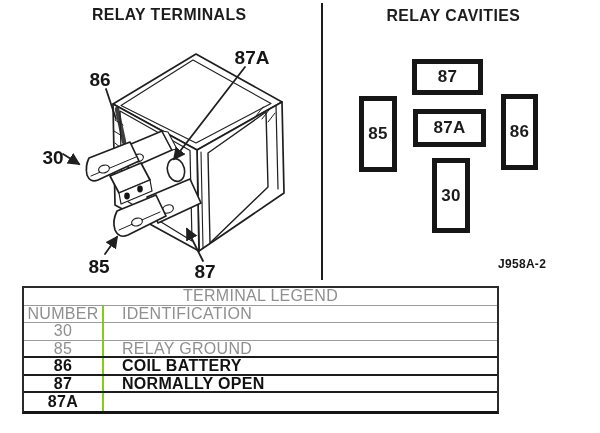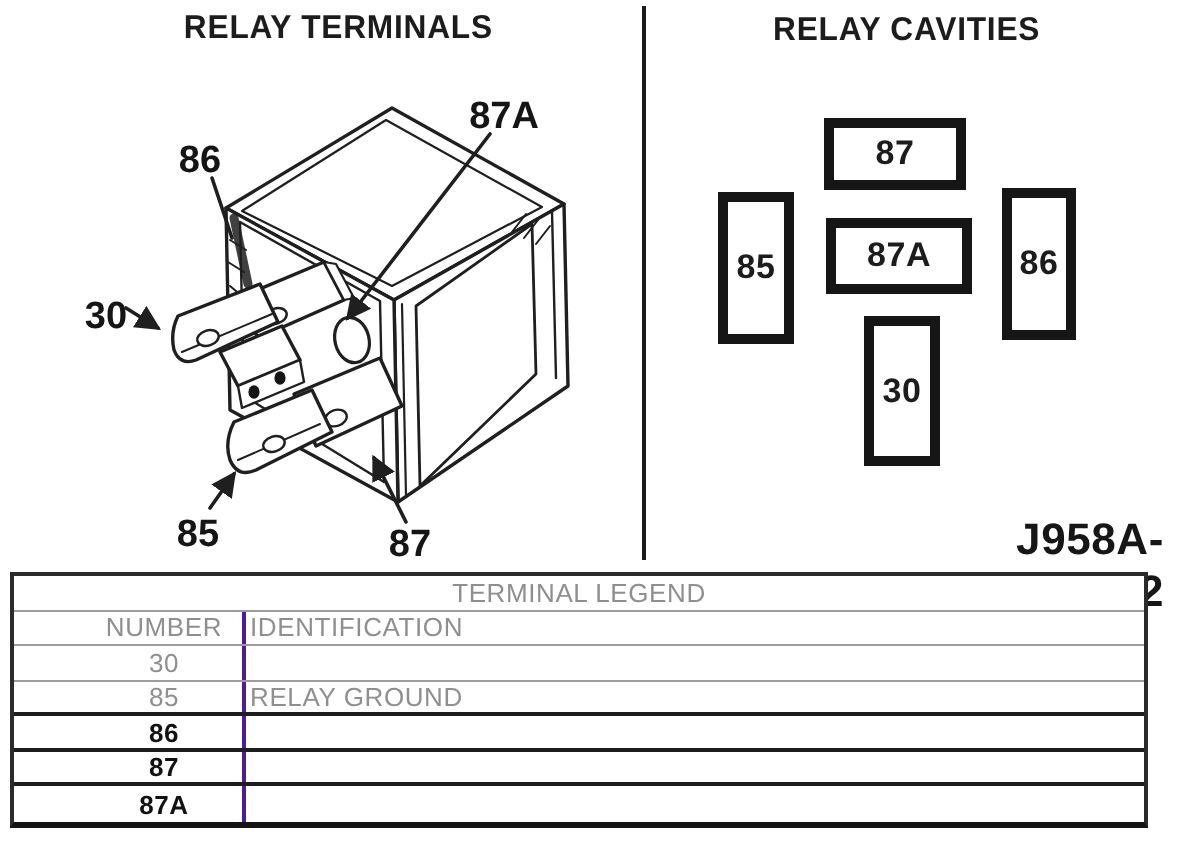--- a/index.html
+++ b/index.html
@@ -20,36 +20,36 @@
     position:absolute;box-sizing:border-box;border:5px solid #161616;background:#fff;
     display:flex;align-items:center;justify-content:center;
     font-size:17px;font-weight:700;color:#1c1c1c;letter-spacing:.3px;
   }
   #cav-87 {left:412px;top:59px; width:71px;height:36px;}
   #cav-85 {left:359px;top:96px; width:38px;height:76px;}
   #cav-87a{left:413px;top:109px;width:73px;height:38px;}
   #cav-86 {left:501px;top:94px; width:37px;height:76px;}
   #cav-30 {left:432px;top:158px;width:38px;height:75px;}
   #figure-id{
-    position:absolute;left:498px;top:257px;width:84px;text-align:right;
-    font-size:22px;font-weight:700;letter-spacing:.3px;color:#161616;
+    position:absolute;left:498px;top:257px;width:84px;text-align:left;
+    font-size:12px;font-weight:700;letter-spacing:.3px;color:#161616;
   }
   
   #legend-table{
-    position:absolute;left:5px;top:286px;width:569px;height:128px;box-sizing:border-box;
+    position:absolute;left:22px;top:286px;width:477px;height:128px;box-sizing:border-box;
     border:2px solid #2b2b2b;border-bottom-width:3px;border-bottom-color:#151515;
     display:grid;grid-template-rows:repeat(7,1fr);
-    font-size:13px;letter-spacing:.3px;background:#fff;
+    font-size:16px;letter-spacing:.3px;background:#fff;
   }
   .t-row{display:flex;align-items:center;min-height:0;}
   .t-row.title{justify-content:center;}
   .cell-num{width:80px;flex:0 0 80px;text-align:center;align-self:stretch;
             display:flex;align-items:center;justify-content:center;
-            border-right:2px solid #4c1d95;box-sizing:border-box;margin-left:36px;}
-  .cell-ident{flex:1;padding-left:2px;}
+            border-right:2px solid #84cc16;box-sizing:border-box;}
+  .cell-ident{flex:1;padding-left:18px;}
   .b-light{border-bottom:1.5px solid #9c9c9c;}
   .b-dark{border-bottom:2px solid #1d1d1d;}
   .faded{color:#8f8f8f;font-weight:500;}
   .dark{color:#121212;font-weight:700;}
 </style>
 </head>
 <body>
 
 <div id="canvas">
 
@@ -149,22 +149,24 @@
     </div>
     <div class="t-row b-light faded">
       <div class="cell-num">30</div>
     </div>
     <div class="t-row b-dark faded">
       <div class="cell-num">85</div>
       <div class="cell-ident">RELAY GROUND</div>
     </div>
     <div class="t-row b-dark dark">
       <div class="cell-num">86</div>
+      <div class="cell-ident">COIL BATTERY</div>
     </div>
     <div class="t-row b-dark dark">
       <div class="cell-num">87</div>
+      <div class="cell-ident">NORMALLY OPEN</div>
     </div>
     <div class="t-row dark">
       <div class="cell-num">87A</div>
     </div>
   </div>
 
 </div>
 
 </body></html>

